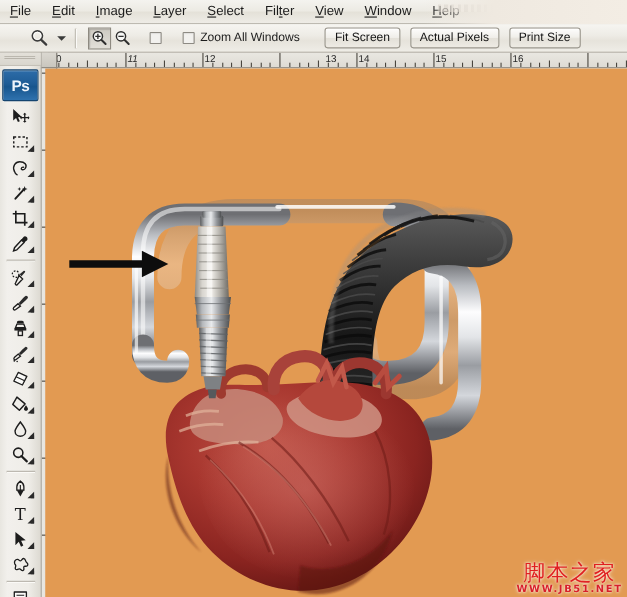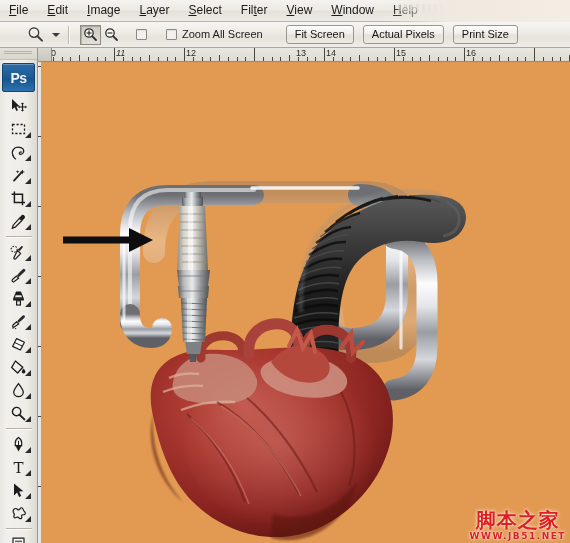--- a/index.html
+++ b/index.html
@@ -150,21 +150,21 @@
   }
   .canvas{position:absolute;left:0;top:0;width:529px;height:481px;}
 
   
   .wm{
     position:absolute;right:4px;bottom:2px;text-align:center;
     font-family:"DejaVu Sans", sans-serif;line-height:1;
     text-shadow:0 0 2px rgba(255,255,255,.9),0 0 4px rgba(255,255,255,.7);
     pointer-events:none;
   }
-  .wm1{font-size:20px;font-weight:bold;color:#e02020;letter-spacing:1px;}
+  .wm1{font-size:20px;font-weight:normal;color:#e02020;letter-spacing:1px;}
   .wm2{font-size:9px;font-weight:bold;color:#d8202a;letter-spacing:1.5px;margin-top:2px;}
 
   svg{display:block;}
 </style>
 </head>
 <body>
 
 <div class="app">
 
   <div class="menubar">
@@ -212,21 +212,21 @@
         </svg>
       </div>
     </div>
 
     <div class="chk-wrap">
       <div class="chkbox"></div>
     </div>
 
     <div class="chk-wrap">
       <div class="chkbox"></div>
-      <div class="chk-lbl">Zoom All Screen</div>
+      <div class="chk-lbl">Zoom All Windows</div>
     </div>
 
     <div class="btnrow">
       <div class="pbtn">Fit Screen</div>
       <div class="pbtn">Actual Pixels</div>
       <div class="pbtn">Print Size</div>
     </div>
   </div>
 
   <div class="toolcol">

